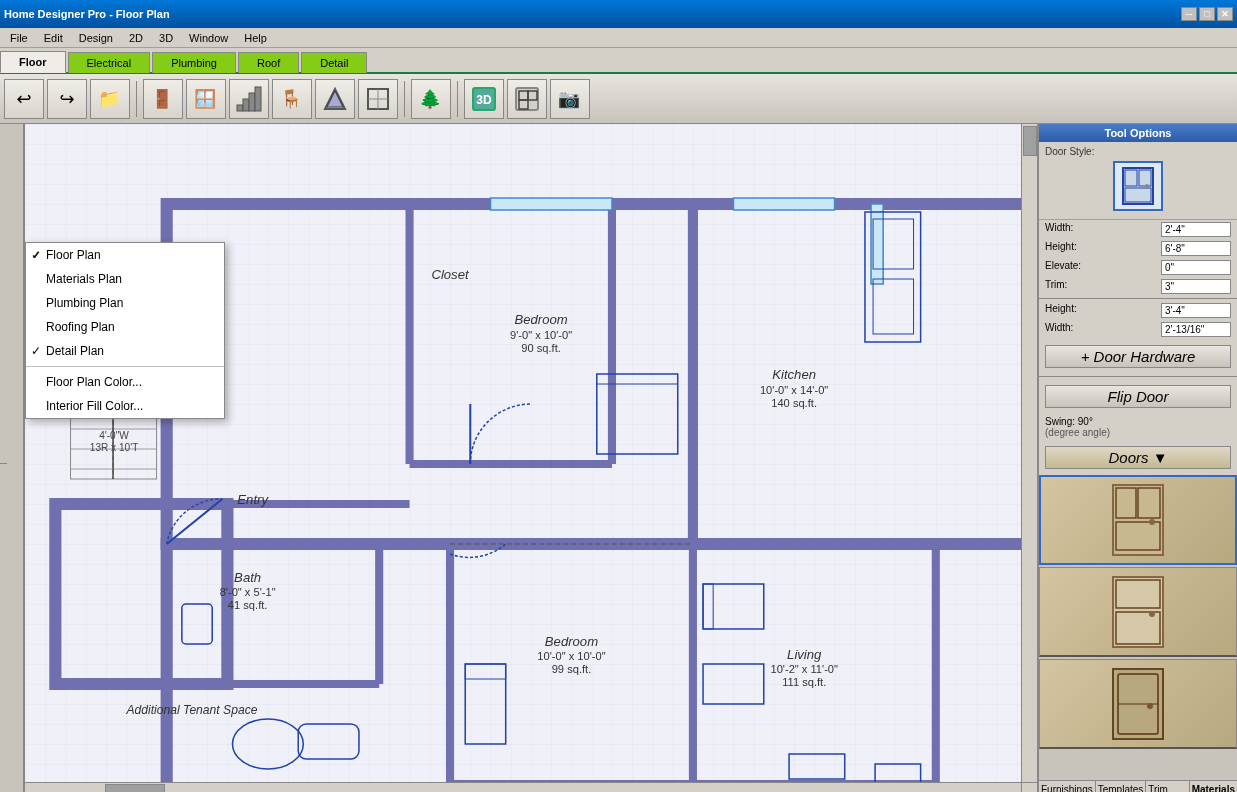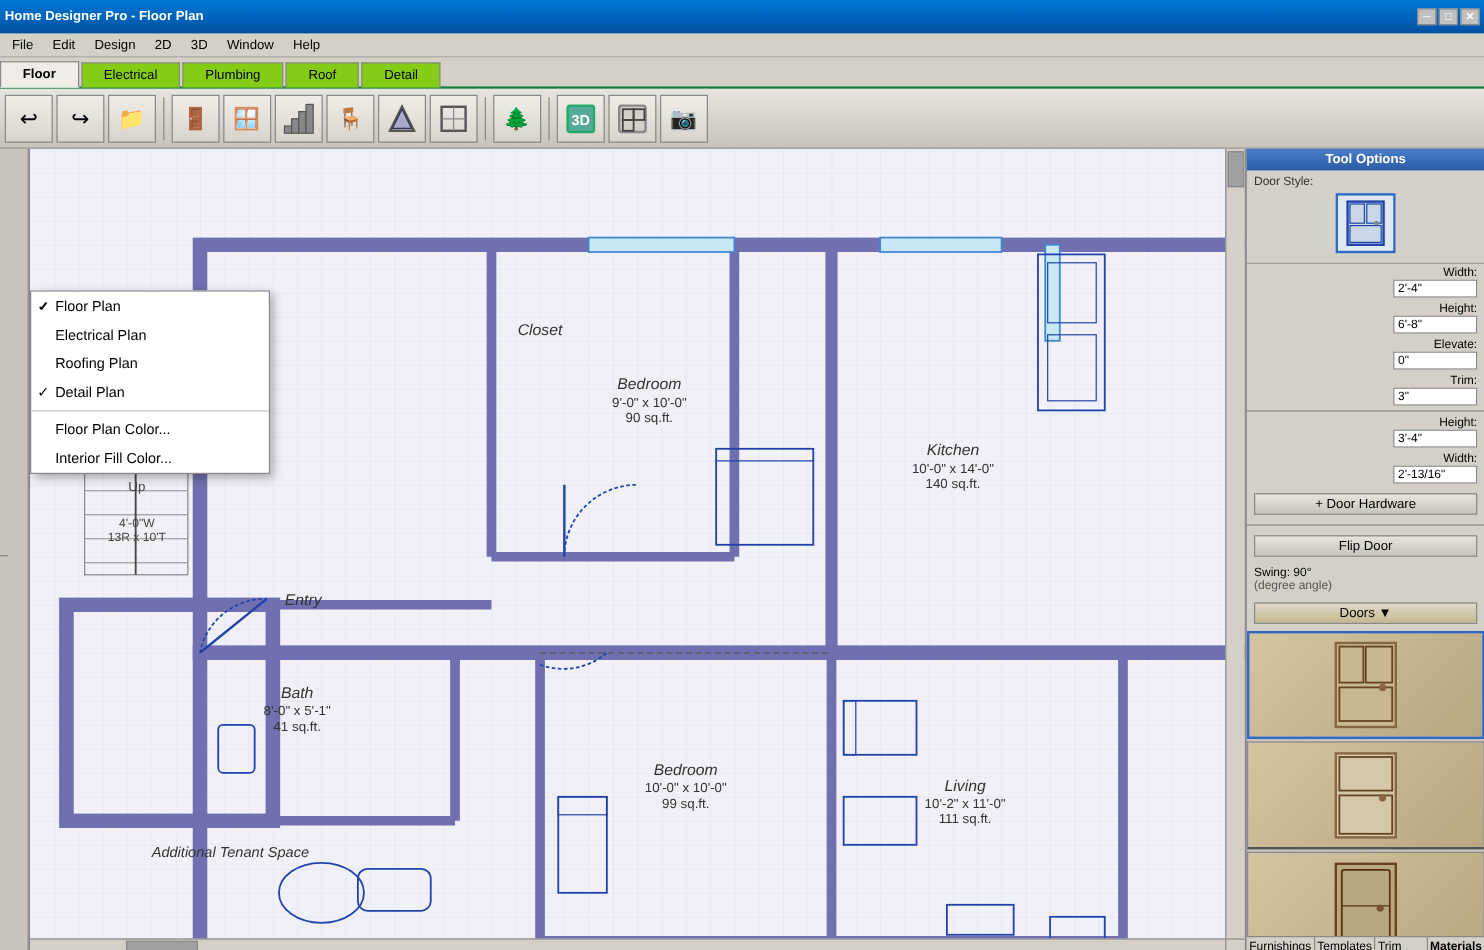--- a/index.html
+++ b/index.html
@@ -142,24 +142,25 @@
     }
     .panel-label {
       font-size: 10px;
       color: #333;
       margin-bottom: 2px;
     }
     .panel-btn {
       background: linear-gradient(to bottom, #e8e4de, #c8c4bc);
       border: 1px solid #888;
       padding: 2px 8px;
-      font-size: 11px;
+      font-size: 15px;
       cursor: pointer;
       margin: 2px 0;
       width: 100%;
+      font-style: italic;
     }
     .door-style-preview {
       width: 50px; height: 50px;
       background: #e0e8f0;
       border: 2px solid #316ac5;
       display: flex; align-items: center; justify-content: center;
       margin: 4px auto;
     }
     .door-thumbnails {
       flex: 1;
@@ -219,25 +220,24 @@
     }
     .dropdown-item.checked { padding-left: 20px; }
     .dropdown-separator {
       height: 1px;
       background: #c0c0c0;
       margin: 3px 0;
     }
 
     .panel-row {
       display: flex;
-      align-items: flex-end;
+      align-items: flex-start;
       justify-content: space-between;
       padding: 2px 6px;
       font-size: 10px;
-      flex-direction: column;
     }
     .panel-input {
       width: 70px;
       font-size: 10px;
       border: 1px solid #888;
       padding: 1px 3px;
       background: white;
     }
   </style>
 </head>
@@ -328,21 +328,22 @@
     </div>
   </div>
 
   <div class="canvas-area">
 
     <div class="dropdown-menu">
       <div class="dropdown-item checked" style="position:relative;">
         <span style="position:absolute;left:5px;">✓</span>
         <span>Floor Plan</span>
       </div>
-      <div class="dropdown-item">Electrical Plan</div>
+      <div class="dropdown-item">Materials Plan</div>
+      <div class="dropdown-item">Plumbing Plan</div>
       <div class="dropdown-item">Roofing Plan</div>
       <div class="dropdown-item" style="position:relative;">
         <span style="position:absolute;left:5px;">✓</span>
         <span>Detail Plan</span>
       </div>
       <div class="dropdown-separator"></div>
       <div class="dropdown-item">Floor Plan Color...</div>
       <div class="dropdown-item">Interior Fill Color...</div>
     </div>
 

